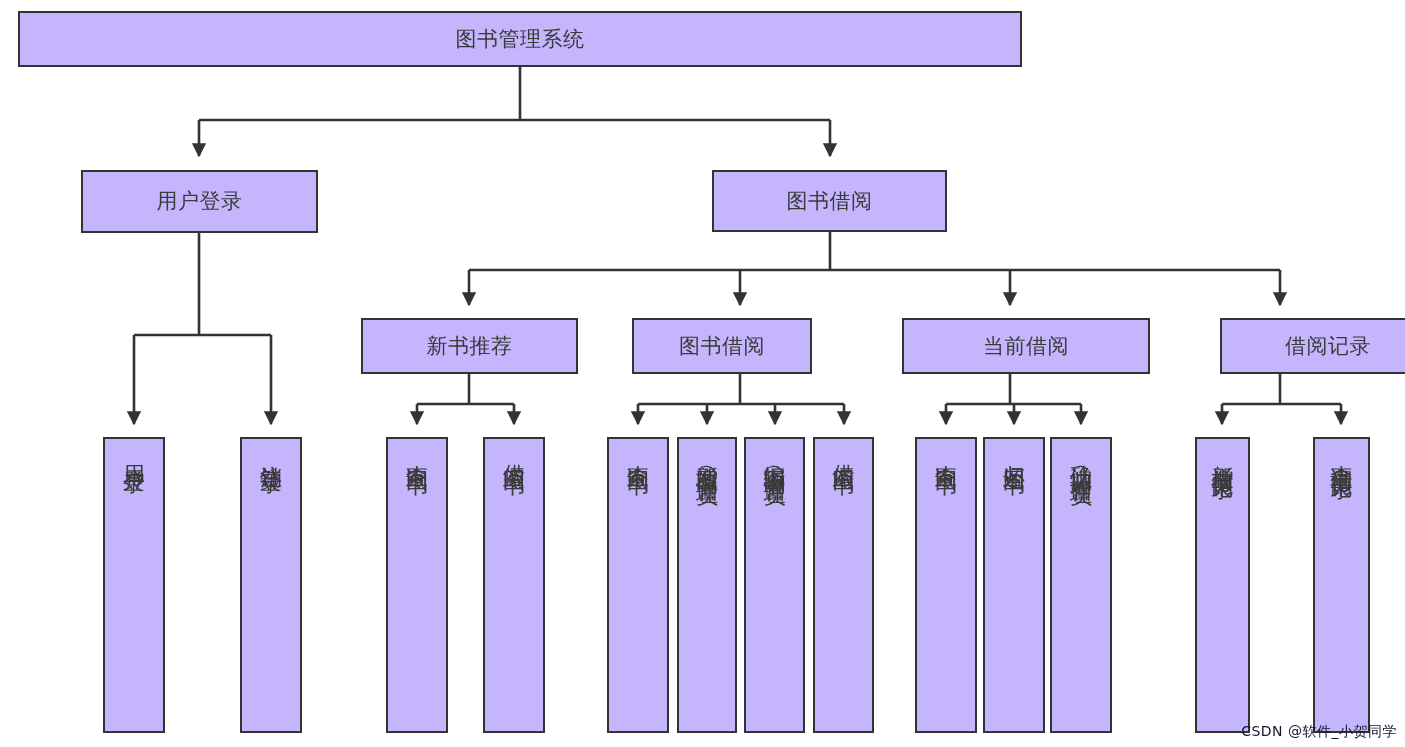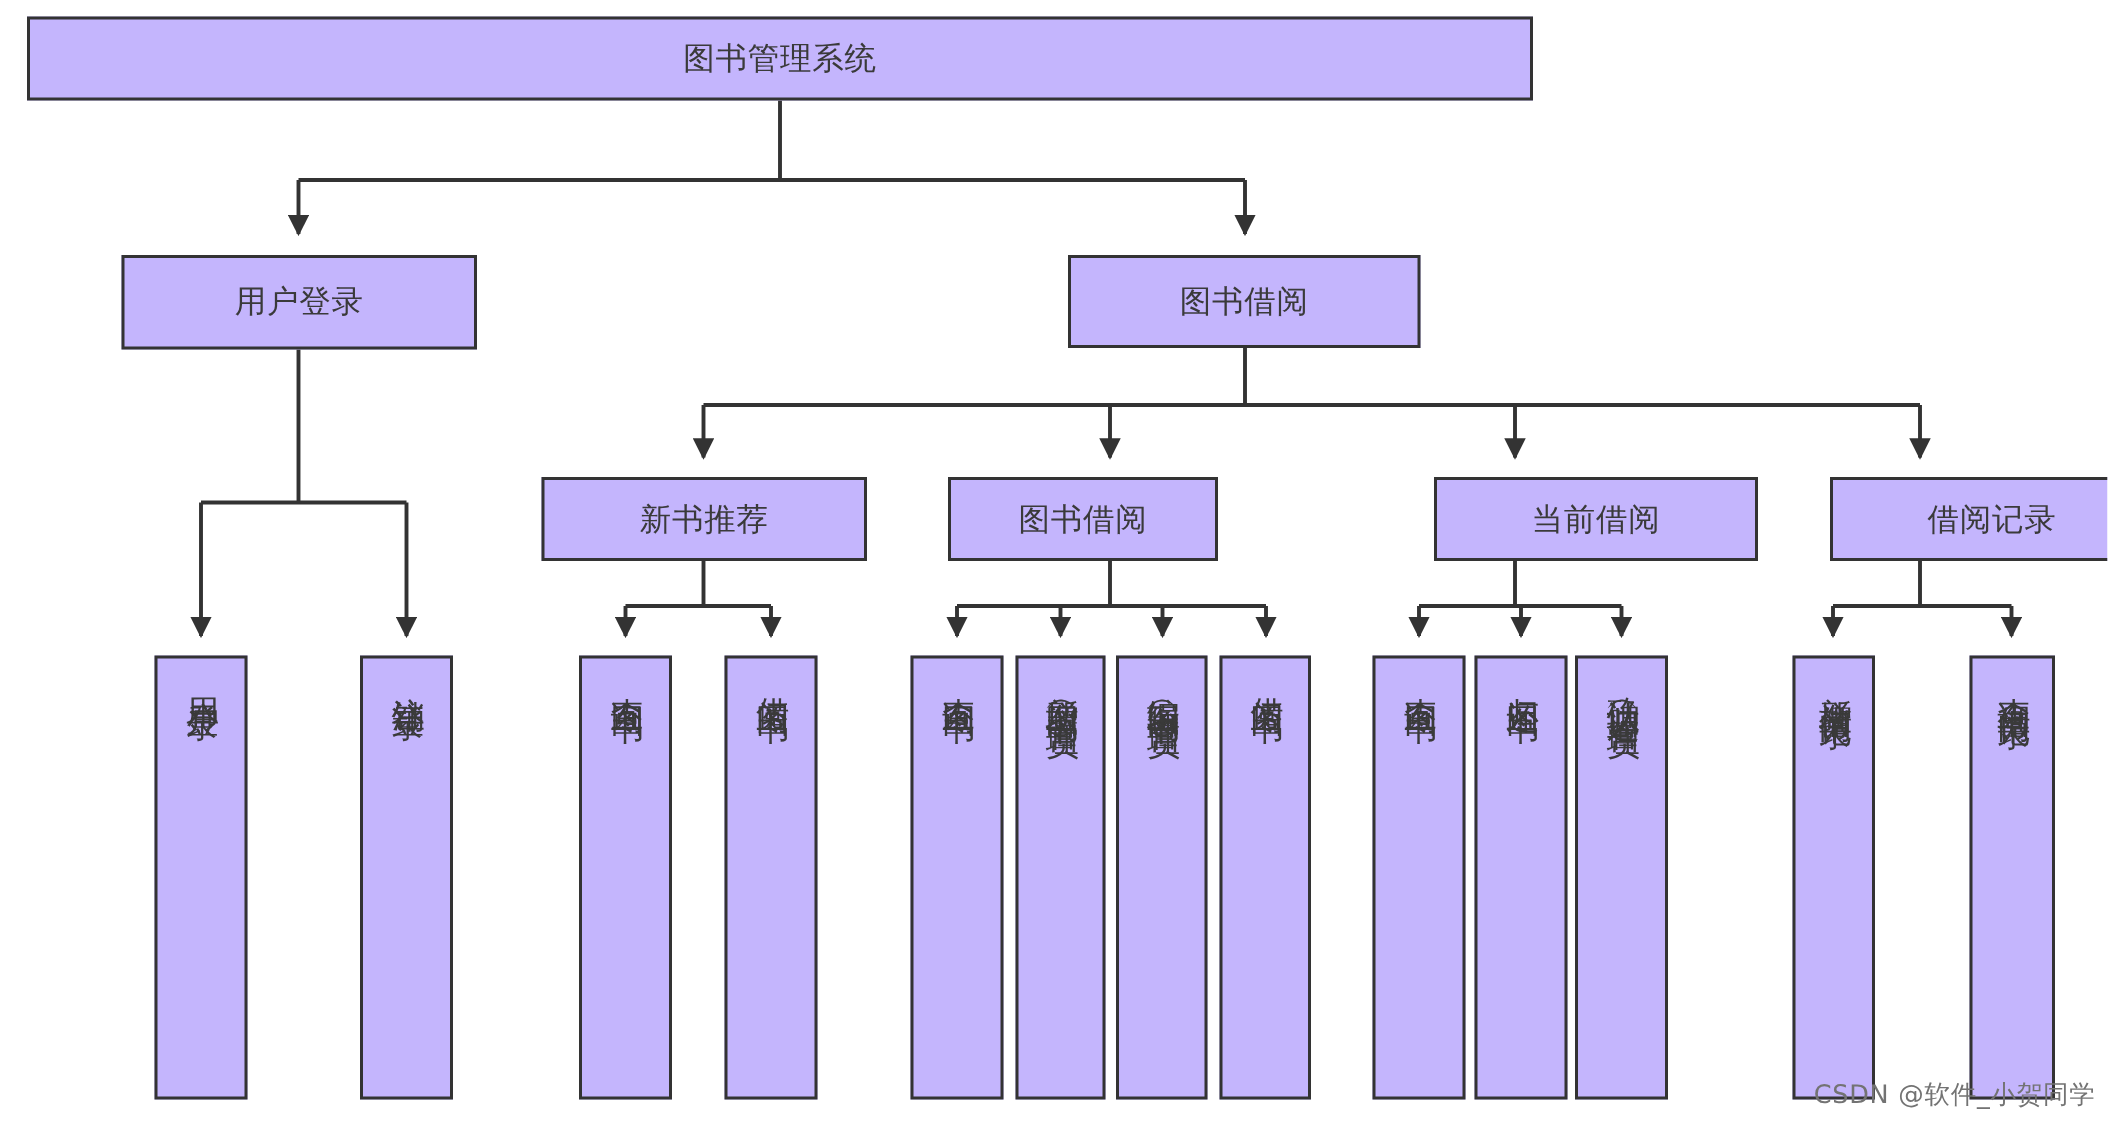--- a/index.html
+++ b/index.html
@@ -52,22 +52,22 @@
     text-orientation: upright;
     font-size: 22px;
     letter-spacing: 3px;
     line-height: 1.1;
     white-space: nowrap;
   }
   .watermark {
     position: absolute;
     right: 8px;
     bottom: 6px;
-    font-size: 17px;
-    color: #737373;
+    font-size: 14px;
+    color: #0f172a;
     z-index: 9;
     white-space: nowrap;
     letter-spacing: 0.5px;
   }
 </style>
 </head>
 <body>
 
 <div id="canvas">
 
@@ -131,21 +131,21 @@
   <div class="node" id="n-l2-1" style="left: 712px; top: 170px; width: 235px; height: 62px;">
     <span class="node-label">图书借阅</span>
   </div>
 
   <div class="node" id="n-l3-0" style="left: 361px; top: 318px; width: 217px; height: 56px;">
     <span class="node-label">新书推荐</span>
   </div>
   <div class="node" id="n-l3-1" style="left: 632px; top: 318px; width: 180px; height: 56px;">
     <span class="node-label">图书借阅</span>
   </div>
-  <div class="node" id="n-l3-2" style="left: 956px; top: 318px; width: 216px; height: 56px;">
+  <div class="node" id="n-l3-2" style="left: 902px; top: 318px; width: 248px; height: 56px;">
     <span class="node-label">当前借阅</span>
   </div>
   <div class="node" id="n-l3-3" style="left: 1172px; top: 318px; width: 216px; height: 56px; margin-left: 48px;">
     <span class="node-label">借阅记录</span>
   </div>
 
   <div class="node vertical" id="n-leaf-0" style="left: 103px; top: 437px; width: 62px; height: 296px;">
     <span class="node-label">用户登录</span>
   </div>
   <div class="node vertical" id="n-leaf-1" style="left: 240px; top: 437px; width: 62px; height: 296px;">

